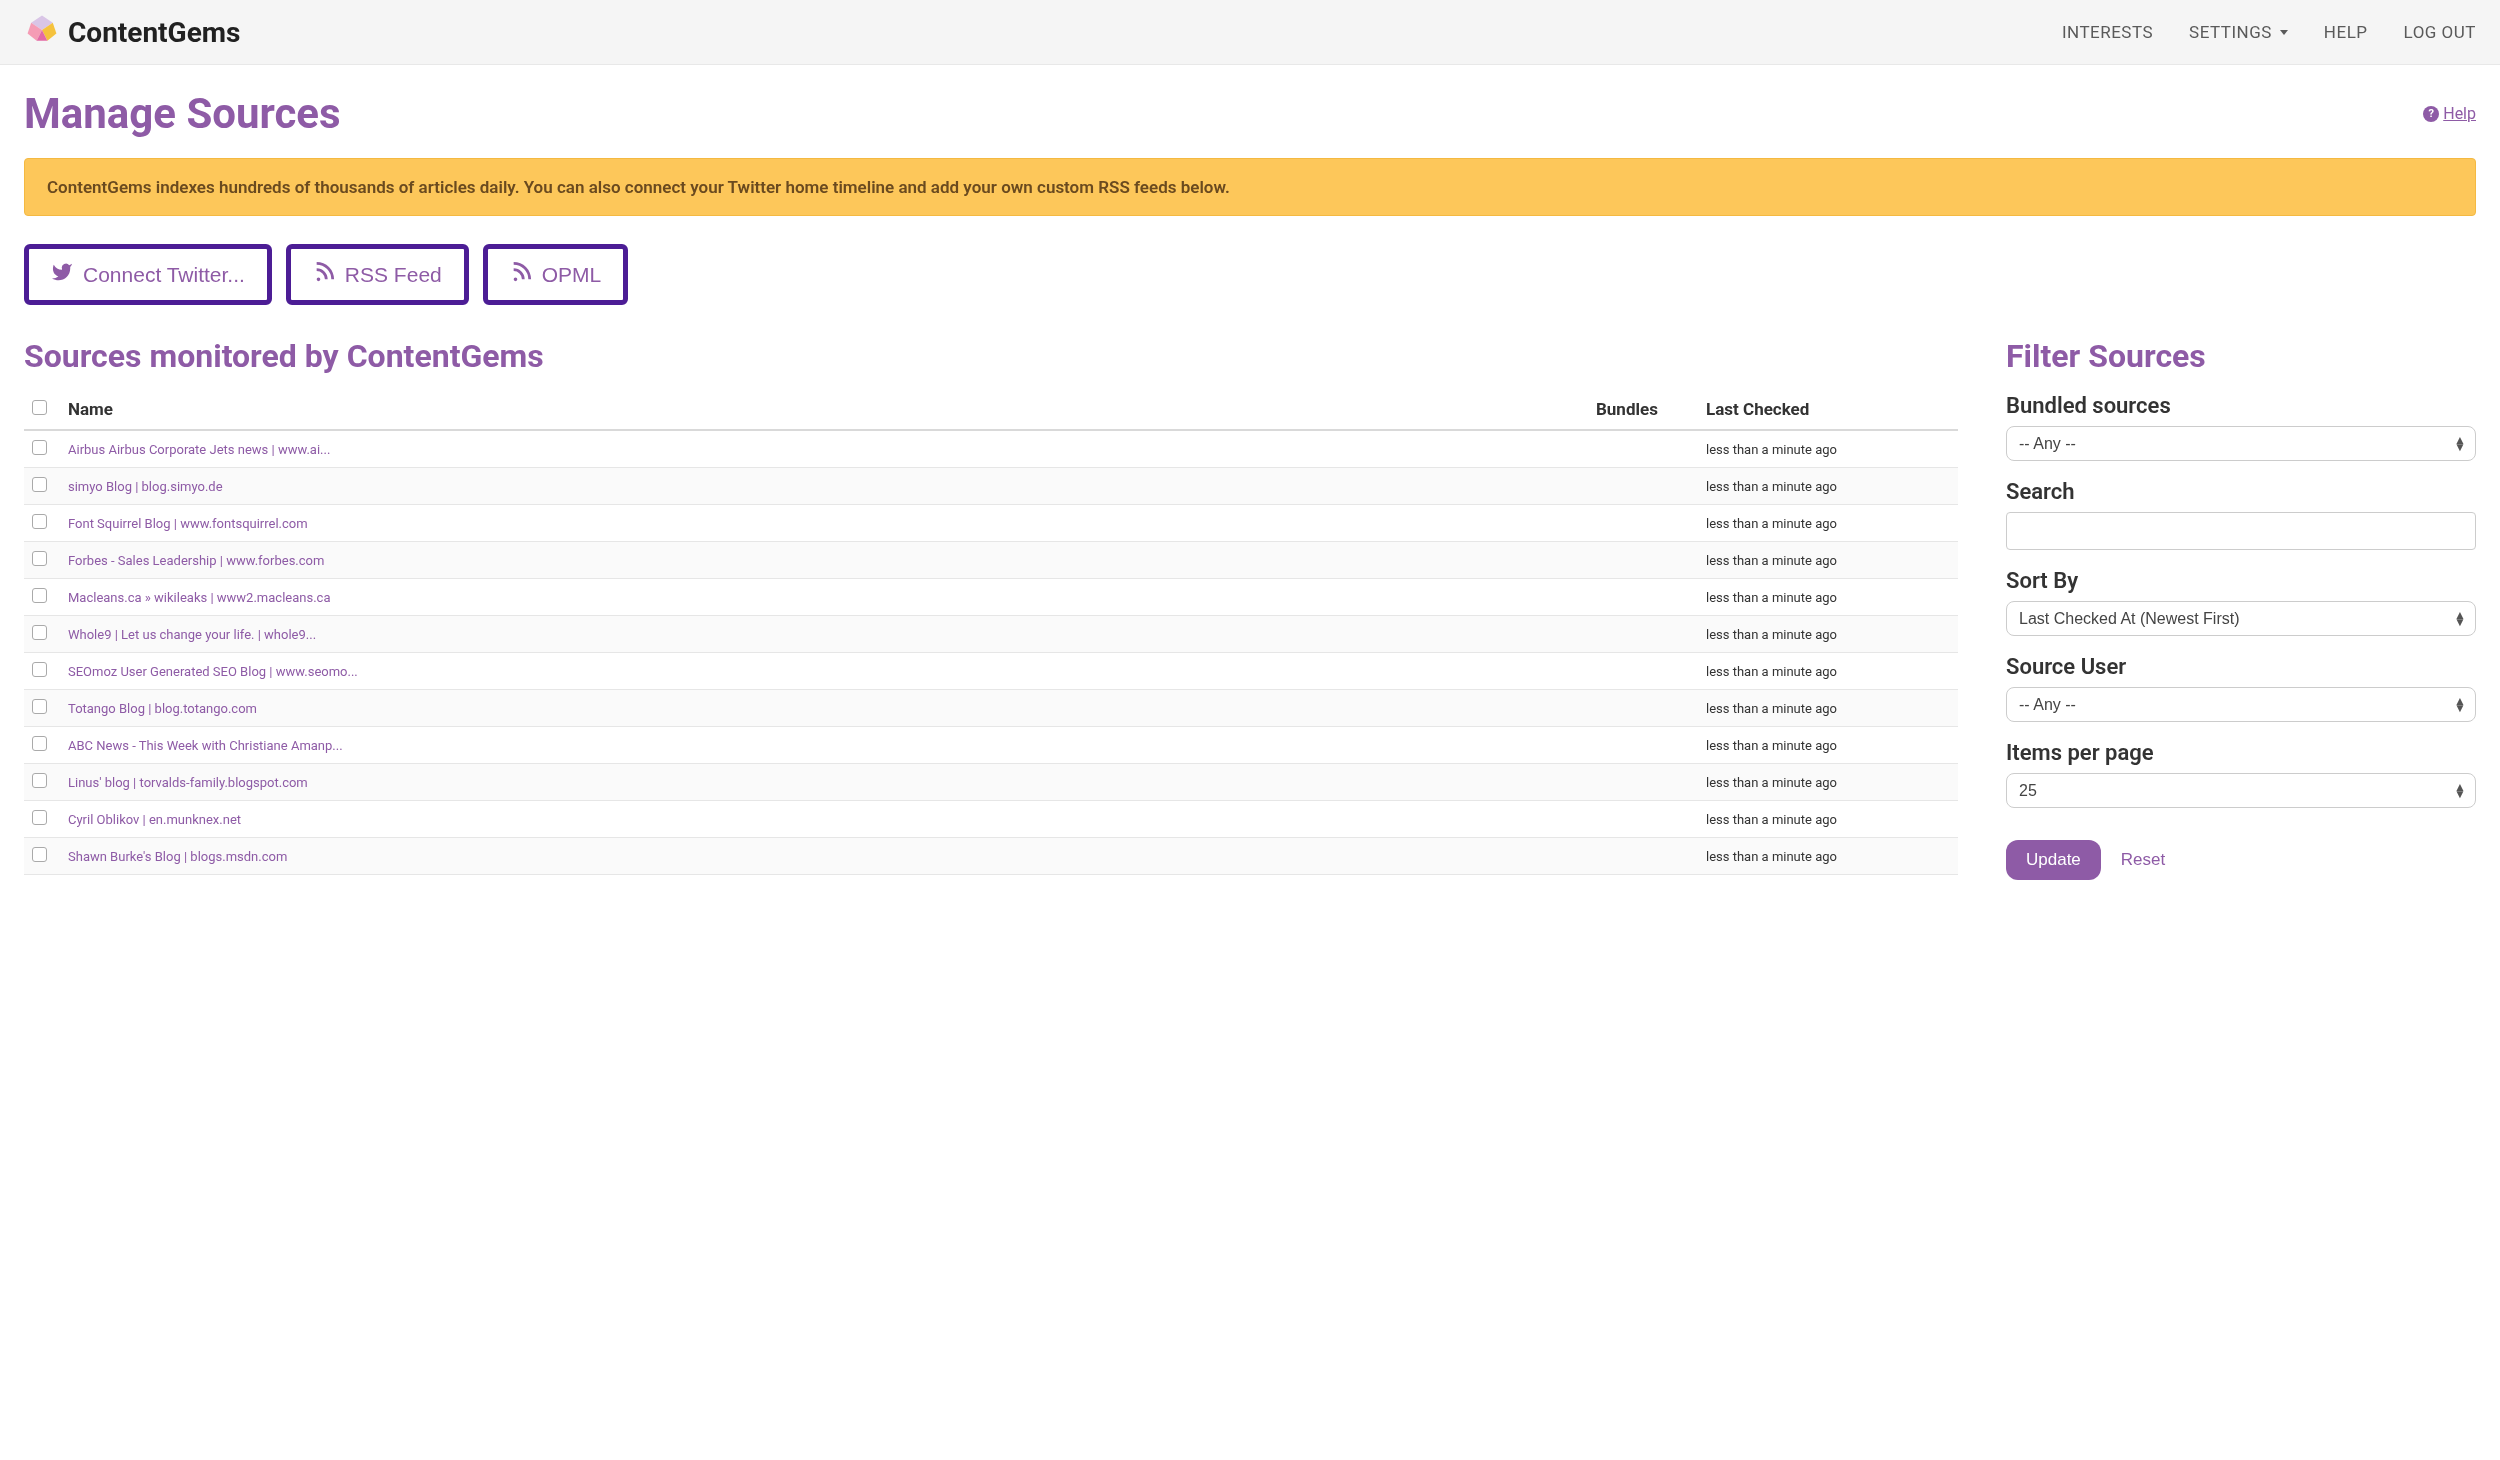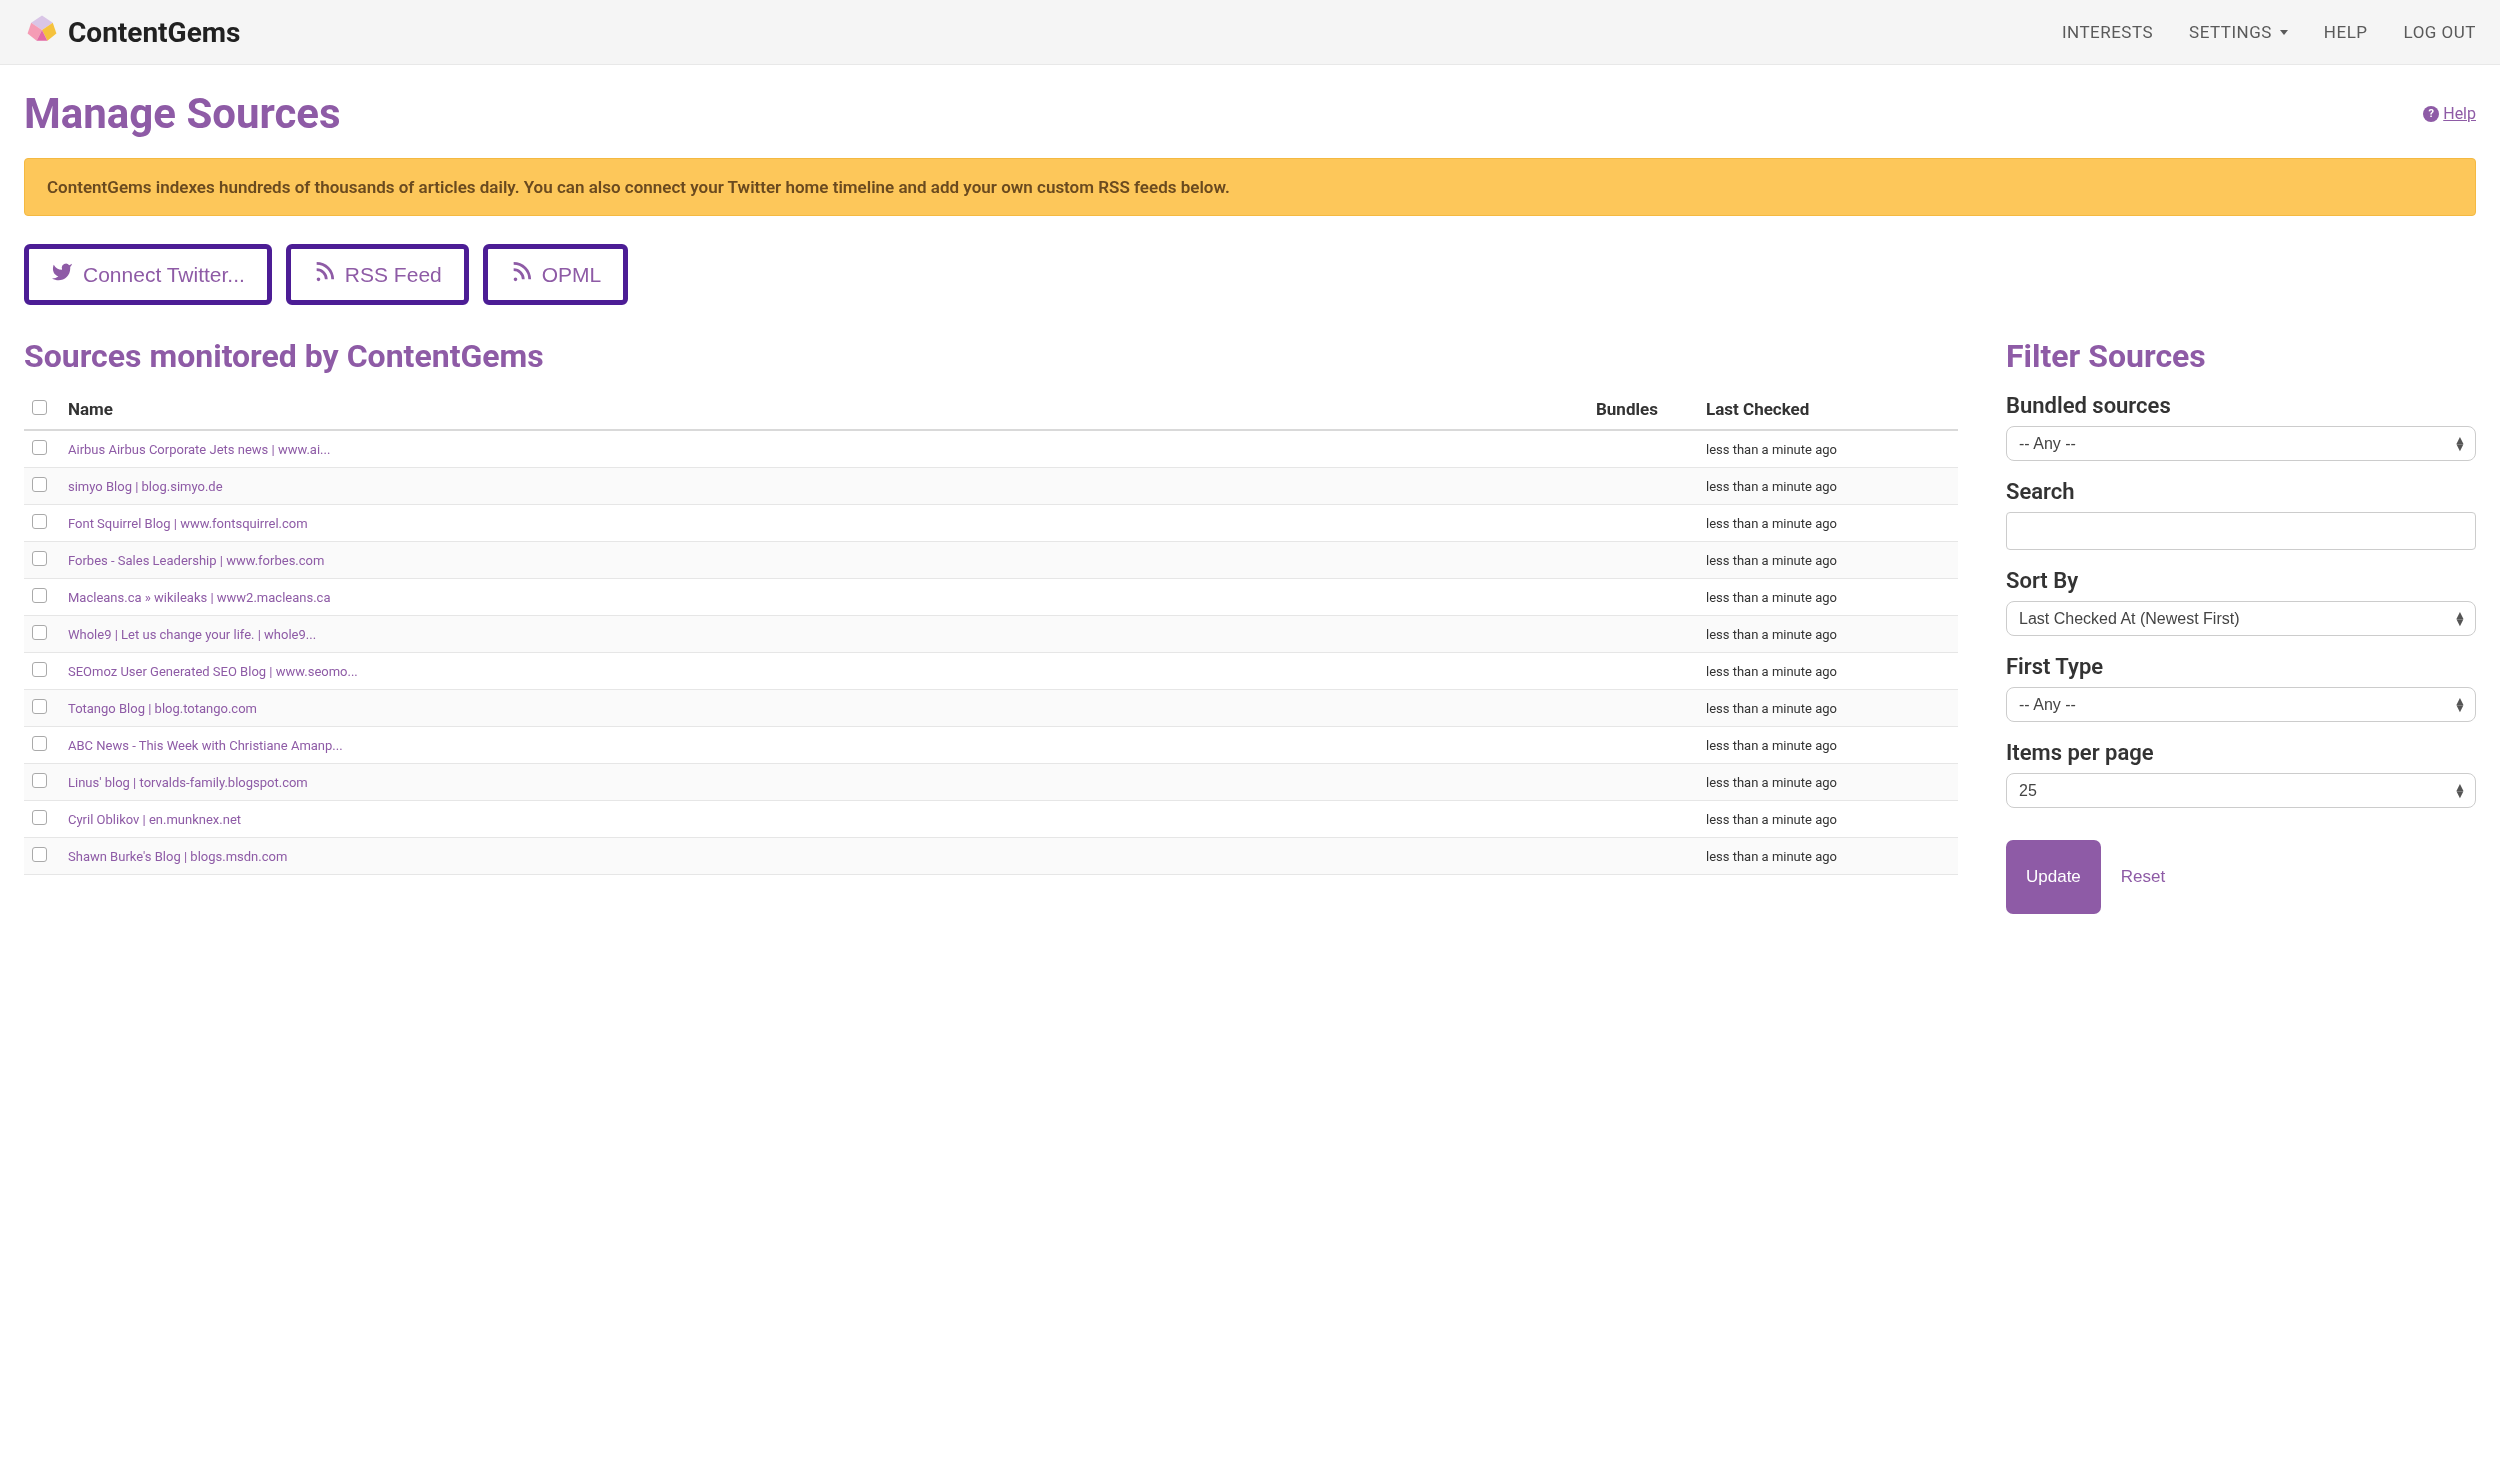--- a/index.html
+++ b/index.html
@@ -31,21 +31,21 @@
 .sources-table tbody tr:nth-child(even) { background: #fafafa; }
 .source-link { color: #8e5ba6; text-decoration: none; }
 .chk { width: 15px; height: 15px; border: 1px solid #aaa; border-radius: 3px; background: #fff; display: inline-block; }
 .filter-label { font-size: 22px; font-weight: 600; color: #333; margin-bottom: 8px; margin-top: 18px; display: block; }
 .filter-label:first-of-type { margin-top: 18px; }
 .form-select { width: 100%; padding: 8px 32px 8px 12px; border: 1px solid #ccc; border-radius: 8px; font-size: 16px; background: #fff; color: #444; appearance: none; position: relative; }
 .select-wrap { position: relative; }
 .select-arrow { position: absolute; right: 10px; top: 50%; transform: translateY(-50%); pointer-events: none; font-size: 12px; color: #555; display: flex; flex-direction: column; line-height: 7px; }
 .form-input { width: 100%; padding: 8px 12px; border: 1px solid #ccc; border-radius: 4px; font-size: 16px; height: 38px; }
 .filter-actions { margin-top: 32px; display: flex; gap: 20px; align-items: center; }
-.btn-primary { background: #8e5ba6; color: #fff; border: none; border-radius: 7px; padding: 27px 20px; font-size: 17px; cursor: pointer; }
+.btn-primary { background: #8e5ba6; color: #fff; border: none; border-radius: 12px; padding: 10px 20px; font-size: 17px; cursor: pointer; }
 .btn-link { color: #8e5ba6; background: none; border: none; font-size: 17px; cursor: pointer; }
 .col-bundles { width: 110px; }
 .col-checked { width: 260px; }
 </style>
 </head>
 <body>
 
 <div class="navbar">
   <div class="logo">
     <span>
@@ -211,21 +211,21 @@
       <input type="text" class="form-input" value="" style="">
 
       <label class="filter-label">Sort By</label>
       <div class="select-wrap">
         <select class="form-select">
           <option>Last Checked At (Newest First)</option>
         </select>
         <span class="select-arrow">▲<br>▼</span>
       </div>
 
-      <label class="filter-label">First Type</label>
+      <label class="filter-label">Source User</label>
       <div class="select-wrap">
         <select class="form-select">
           <option>-- Any --</option>
         </select>
         <span class="select-arrow">▲<br>▼</span>
       </div>
 
       <label class="filter-label">Items per page</label>
       <div class="select-wrap">
         <select class="form-select">

